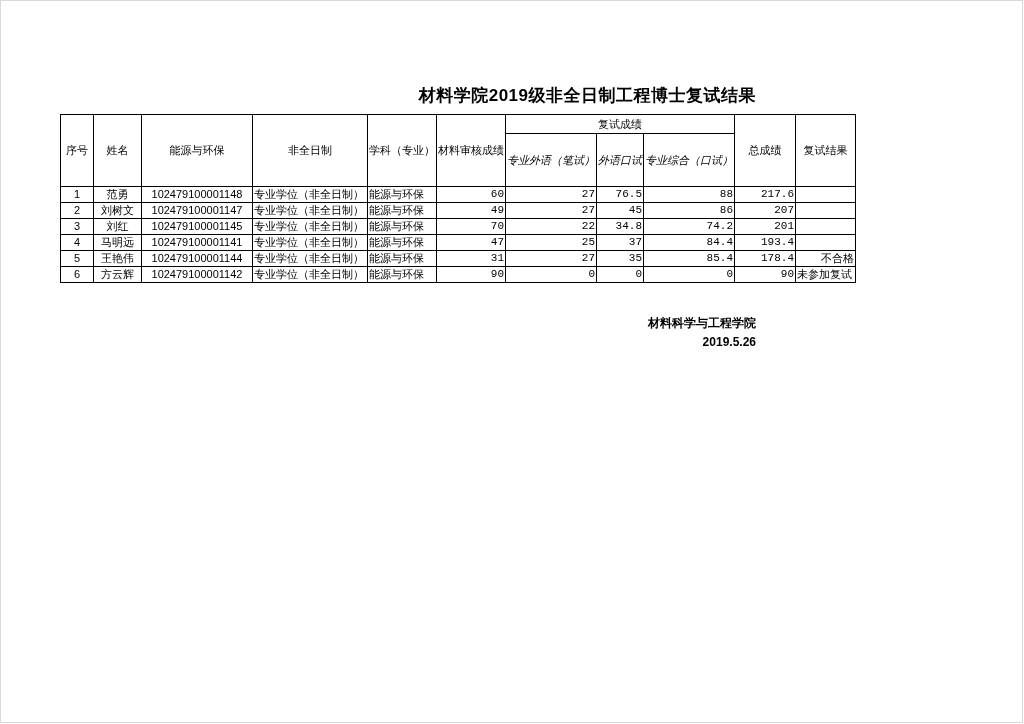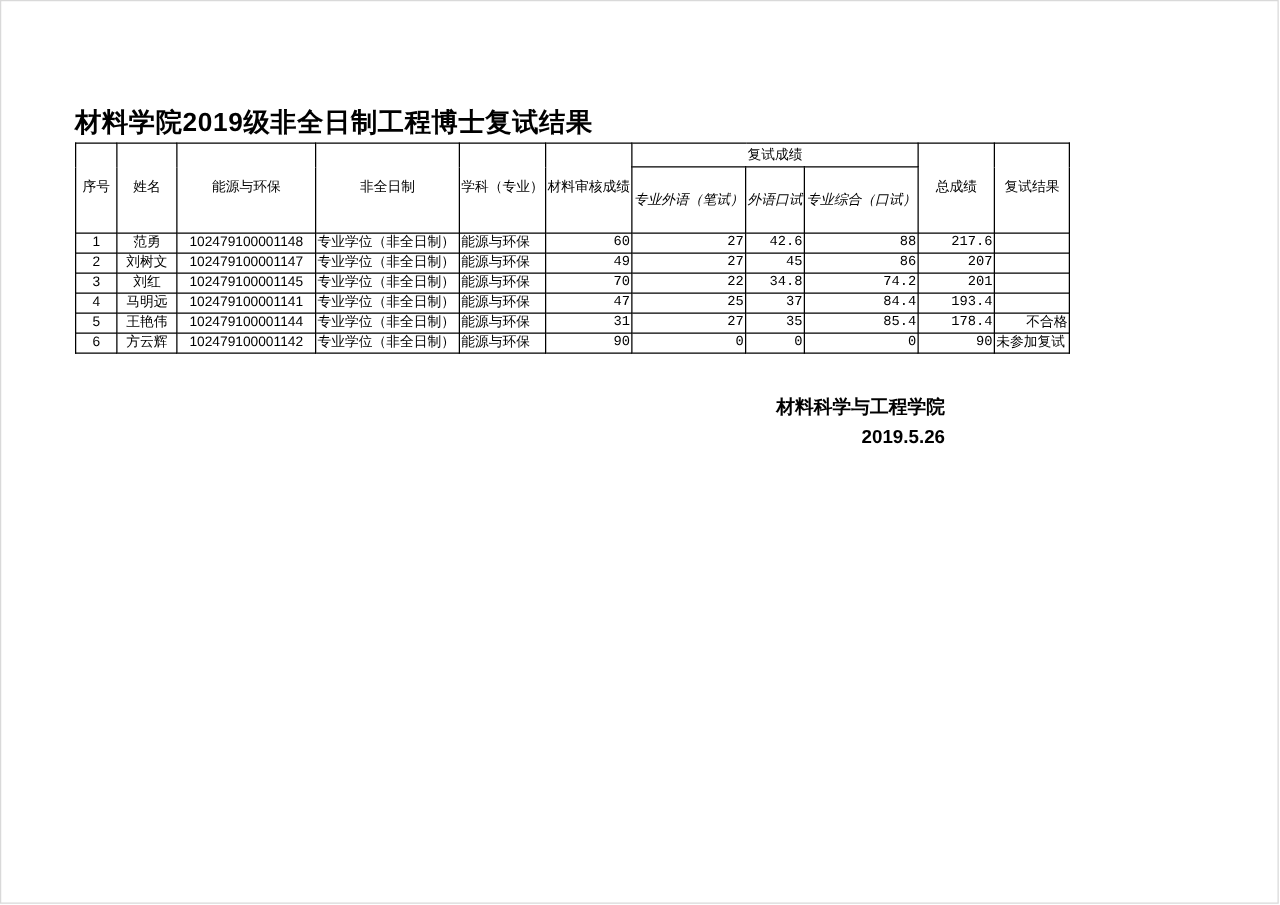--- a/index.html
+++ b/index.html
@@ -22,22 +22,22 @@
     height: 723px;
     border: 1px solid #d9d9d9;
     box-sizing: border-box;
     pointer-events: none;
   }
   .doc-title {
     position: absolute;
     left: 60px;
     top: 84px;
     width: 696px;
-    text-align: left;
-    font-size: 21px;
+    text-align: right;
+    font-size: 17px;
     font-weight: bold;
     letter-spacing: 0.5px;
     white-space: nowrap;
   }
   table.result-table {
     position: absolute;
     left: 60px;
     top: 114px;
     border-collapse: collapse;
     table-layout: fixed;
@@ -72,21 +72,21 @@
 
   .num { text-align: right; padding-right: 3px; font-family: Liberation Mono, monospace; }
   .lft { text-align: left; padding-left: 1px; }
   .wrap2 { white-space: normal; }
 
   .sign {
     position: absolute;
     right: 268px;
     top: 314px;
     text-align: right;
-    font-size: 15px;
+    font-size: 12px;
     font-weight: bold;
     line-height: 1.6;
   }
   .sign div { white-space: nowrap; }
 </style>
 </head>
 <body>
 
 <div class="page-border"></div>
 
@@ -112,21 +112,21 @@
     </tr>
 
     <tr class="data-row">
       <td class="c-idx">1</td>
       <td class="c-name">范勇</td>
       <td class="c-reg">102479100001148</td>
       <td class="c-deg lft">专业学位（非全日制）</td>
       <td class="c-sub lft">能源与环保</td>
       <td class="c-mat num">60</td>
       <td class="c-fore num">27</td>
-      <td class="c-oral num">42.6</td>
+      <td class="c-oral num">76.5</td>
       <td class="c-comp num">88</td>
       <td class="c-total num">217.6</td>
       <td class="c-res lft"></td>
     </tr>
 
     <tr class="data-row">
       <td class="c-idx">2</td>
       <td class="c-name">刘树文</td>
       <td class="c-reg">102479100001147</td>
       <td class="c-deg lft">专业学位（非全日制）</td>

